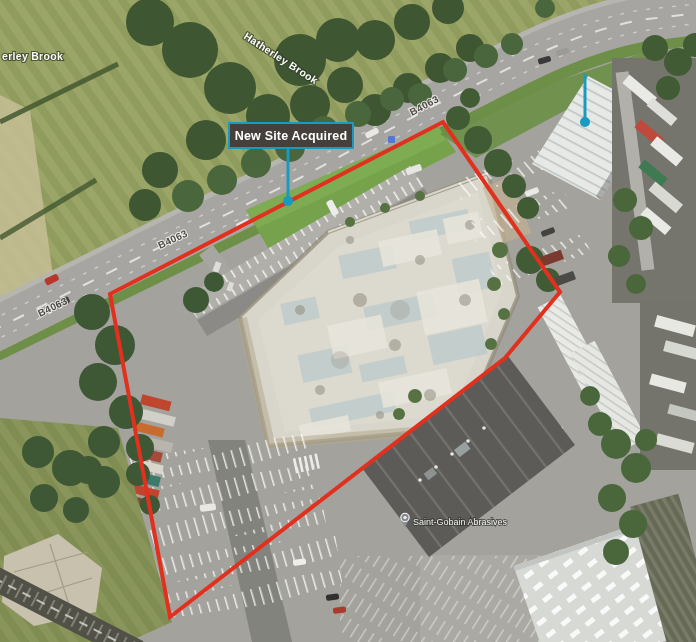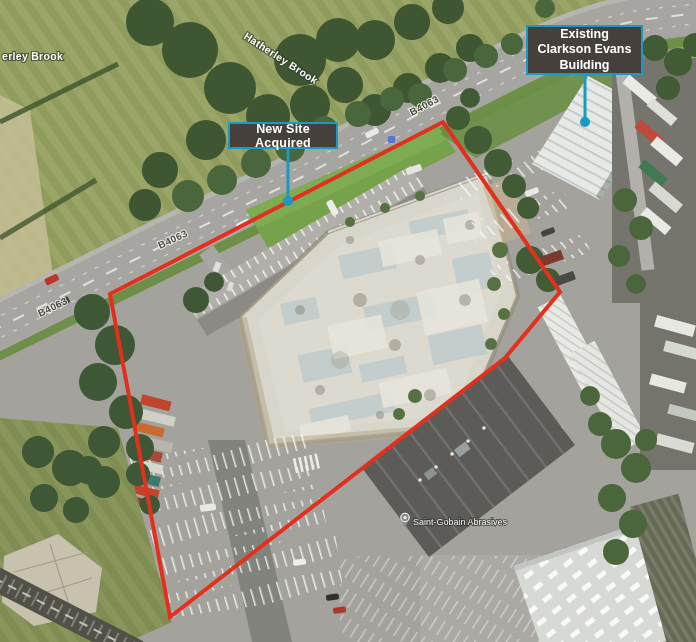--- a/index.html
+++ b/index.html
@@ -5,21 +5,21 @@
   html,body{margin:0;padding:0;background:#222;}
   .stage{position:relative;width:696px;height:642px;overflow:hidden;
          font-family:"Liberation Sans",sans-serif;background:#a3a29d;}
   .stage svg{position:absolute;left:0;top:0;}
   
   .callout{position:absolute;box-sizing:border-box;display:flex;align-items:center;
            justify-content:center;text-align:center;color:#fff;font-weight:700;
            border:2.5px solid var(--callout-accent,#1b9ac1);
            background:var(--callout-bg,#45403b);
            font-family:"Liberation Sans",sans-serif;z-index:5;}
-  #callout-new-site{left:228px;top:122px;width:110px;height:27px;font-size:12.5px;letter-spacing:.2px;}
+  #callout-new-site{left:228px;top:122px;width:126px;height:27px;font-size:12.5px;letter-spacing:.2px;}
   #callout-existing{left:526px;top:25px;width:117px;height:50px;font-size:12.5px;
                     line-height:1.22;flex-direction:column;}
   #callout-existing span{display:block;}
   
   .t-light{font:700 10.5px "Liberation Sans",sans-serif;fill:#fbfbf4;
            stroke:rgba(45,55,40,.72);stroke-width:2.2px;paint-order:stroke;letter-spacing:.3px;}
   .t-road{font:700 10px "Liberation Sans",sans-serif;fill:#4e4a42;
           stroke:rgba(255,255,255,.78);stroke-width:2px;paint-order:stroke;letter-spacing:.4px;}
   .t-place{font:400 9px "Liberation Sans",sans-serif;fill:#f4f4ee;
            stroke:rgba(50,50,50,.72);stroke-width:1.8px;paint-order:stroke;}
@@ -395,18 +395,13 @@
     <line class="callout-line" x1="288" y1="148" x2="288" y2="197" stroke-width="3"></line>
     <circle class="callout-dot" cx="288" cy="201" r="5"></circle>
     <line class="callout-line" x1="585" y1="74" x2="585" y2="118" stroke-width="3"></line>
     <circle class="callout-dot" cx="585" cy="122" r="5"></circle>
   </g>
 </svg>
 
 <div class="callout" id="callout-new-site">
   <span>New Site Acquired</span>
 </div>
-<div class="callout" id="callout-existing">
-  <span>Existing</span>
-  <span>Clarkson Evans</span>
-  <span>Building</span>
 </div>
-</div>
 
 </body></html>

